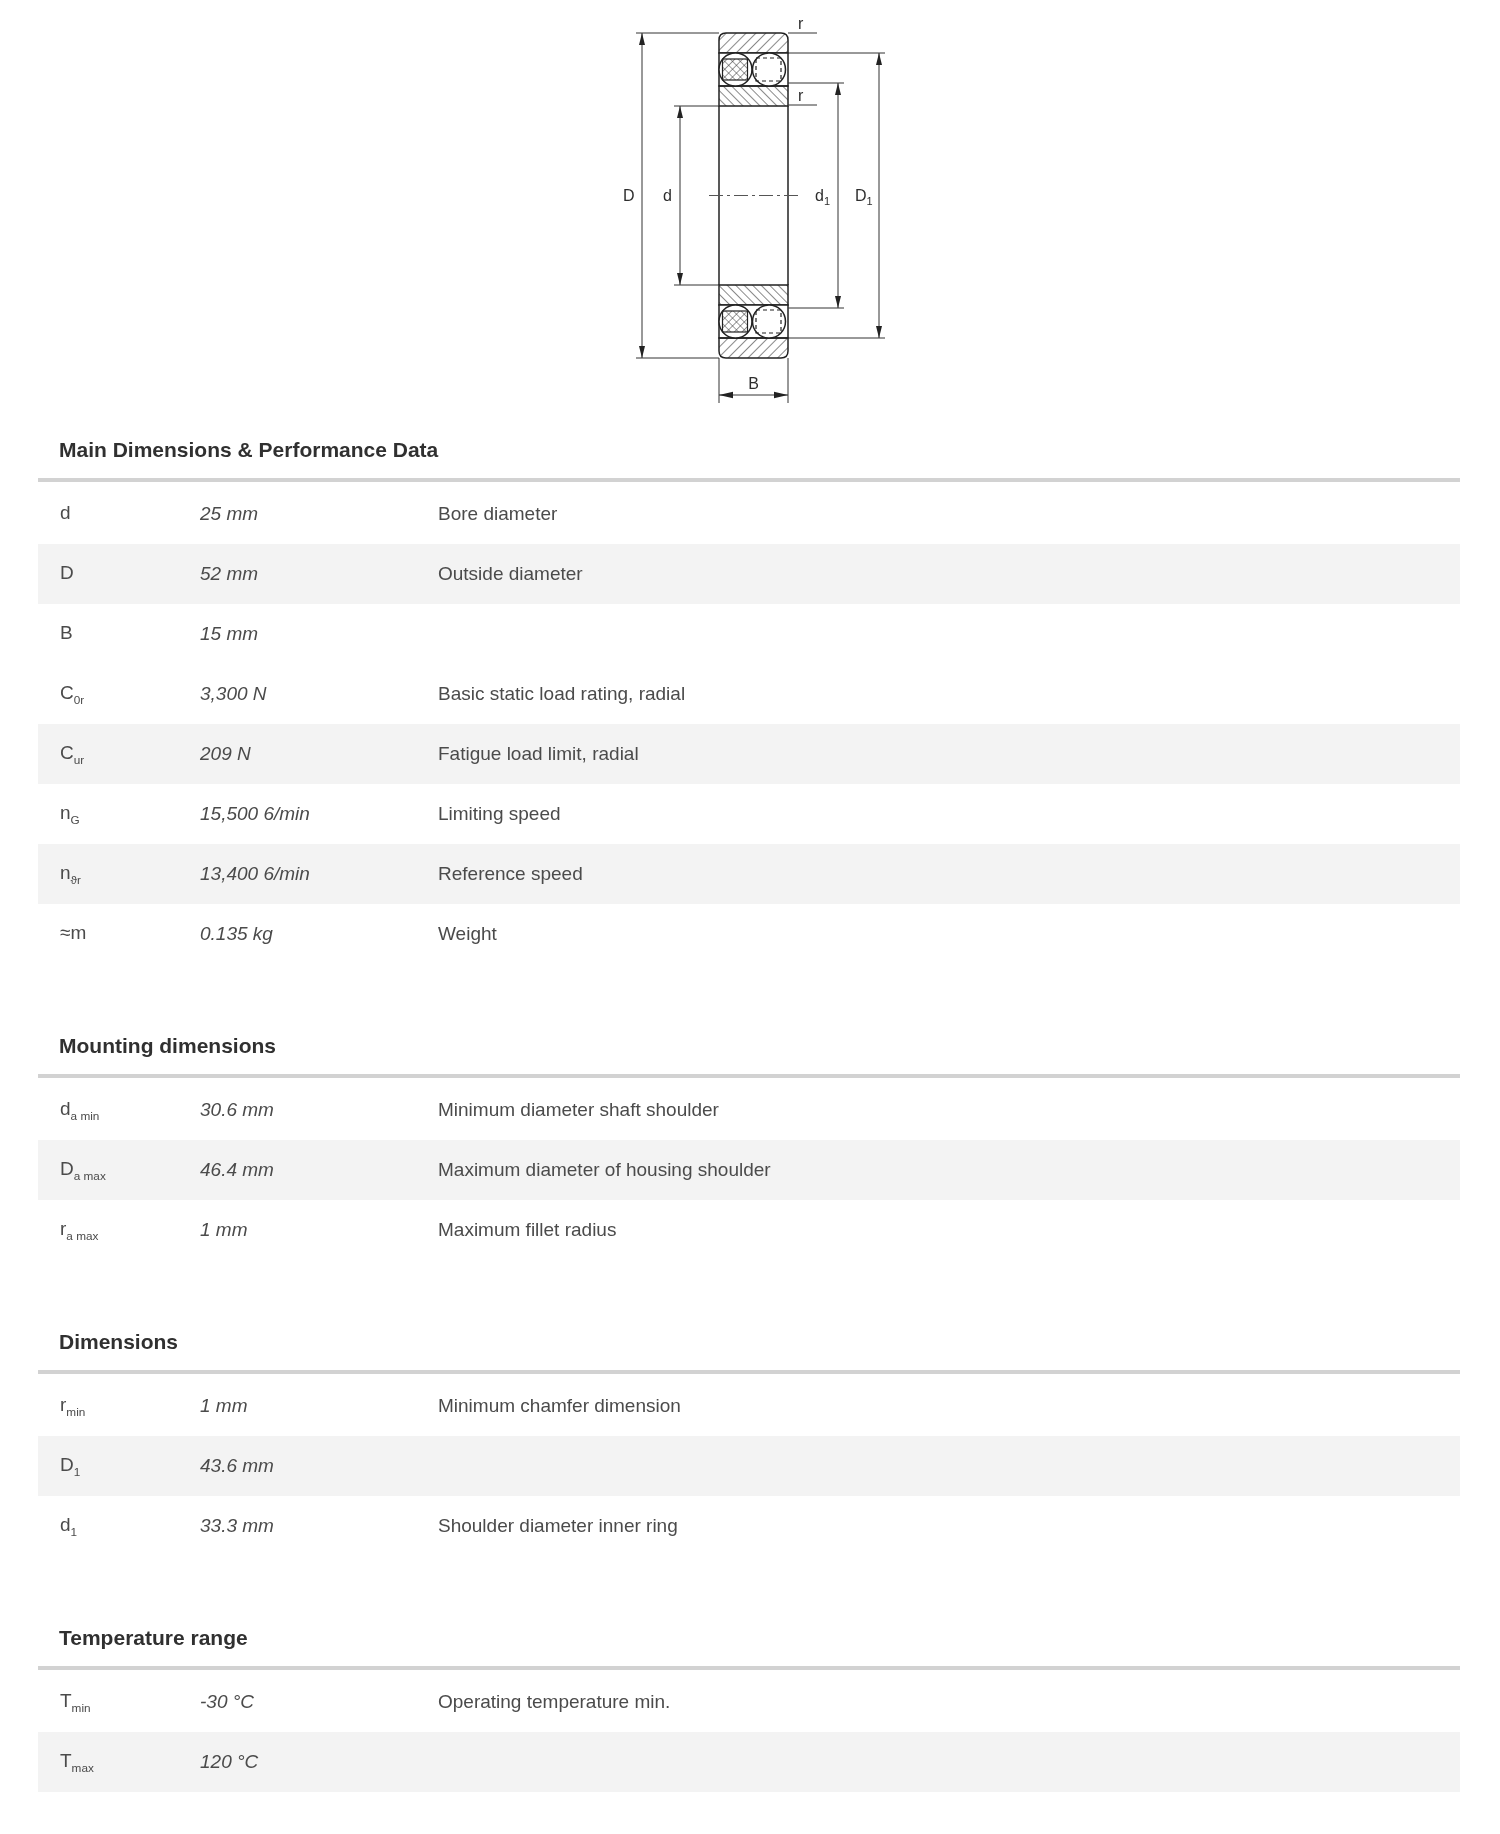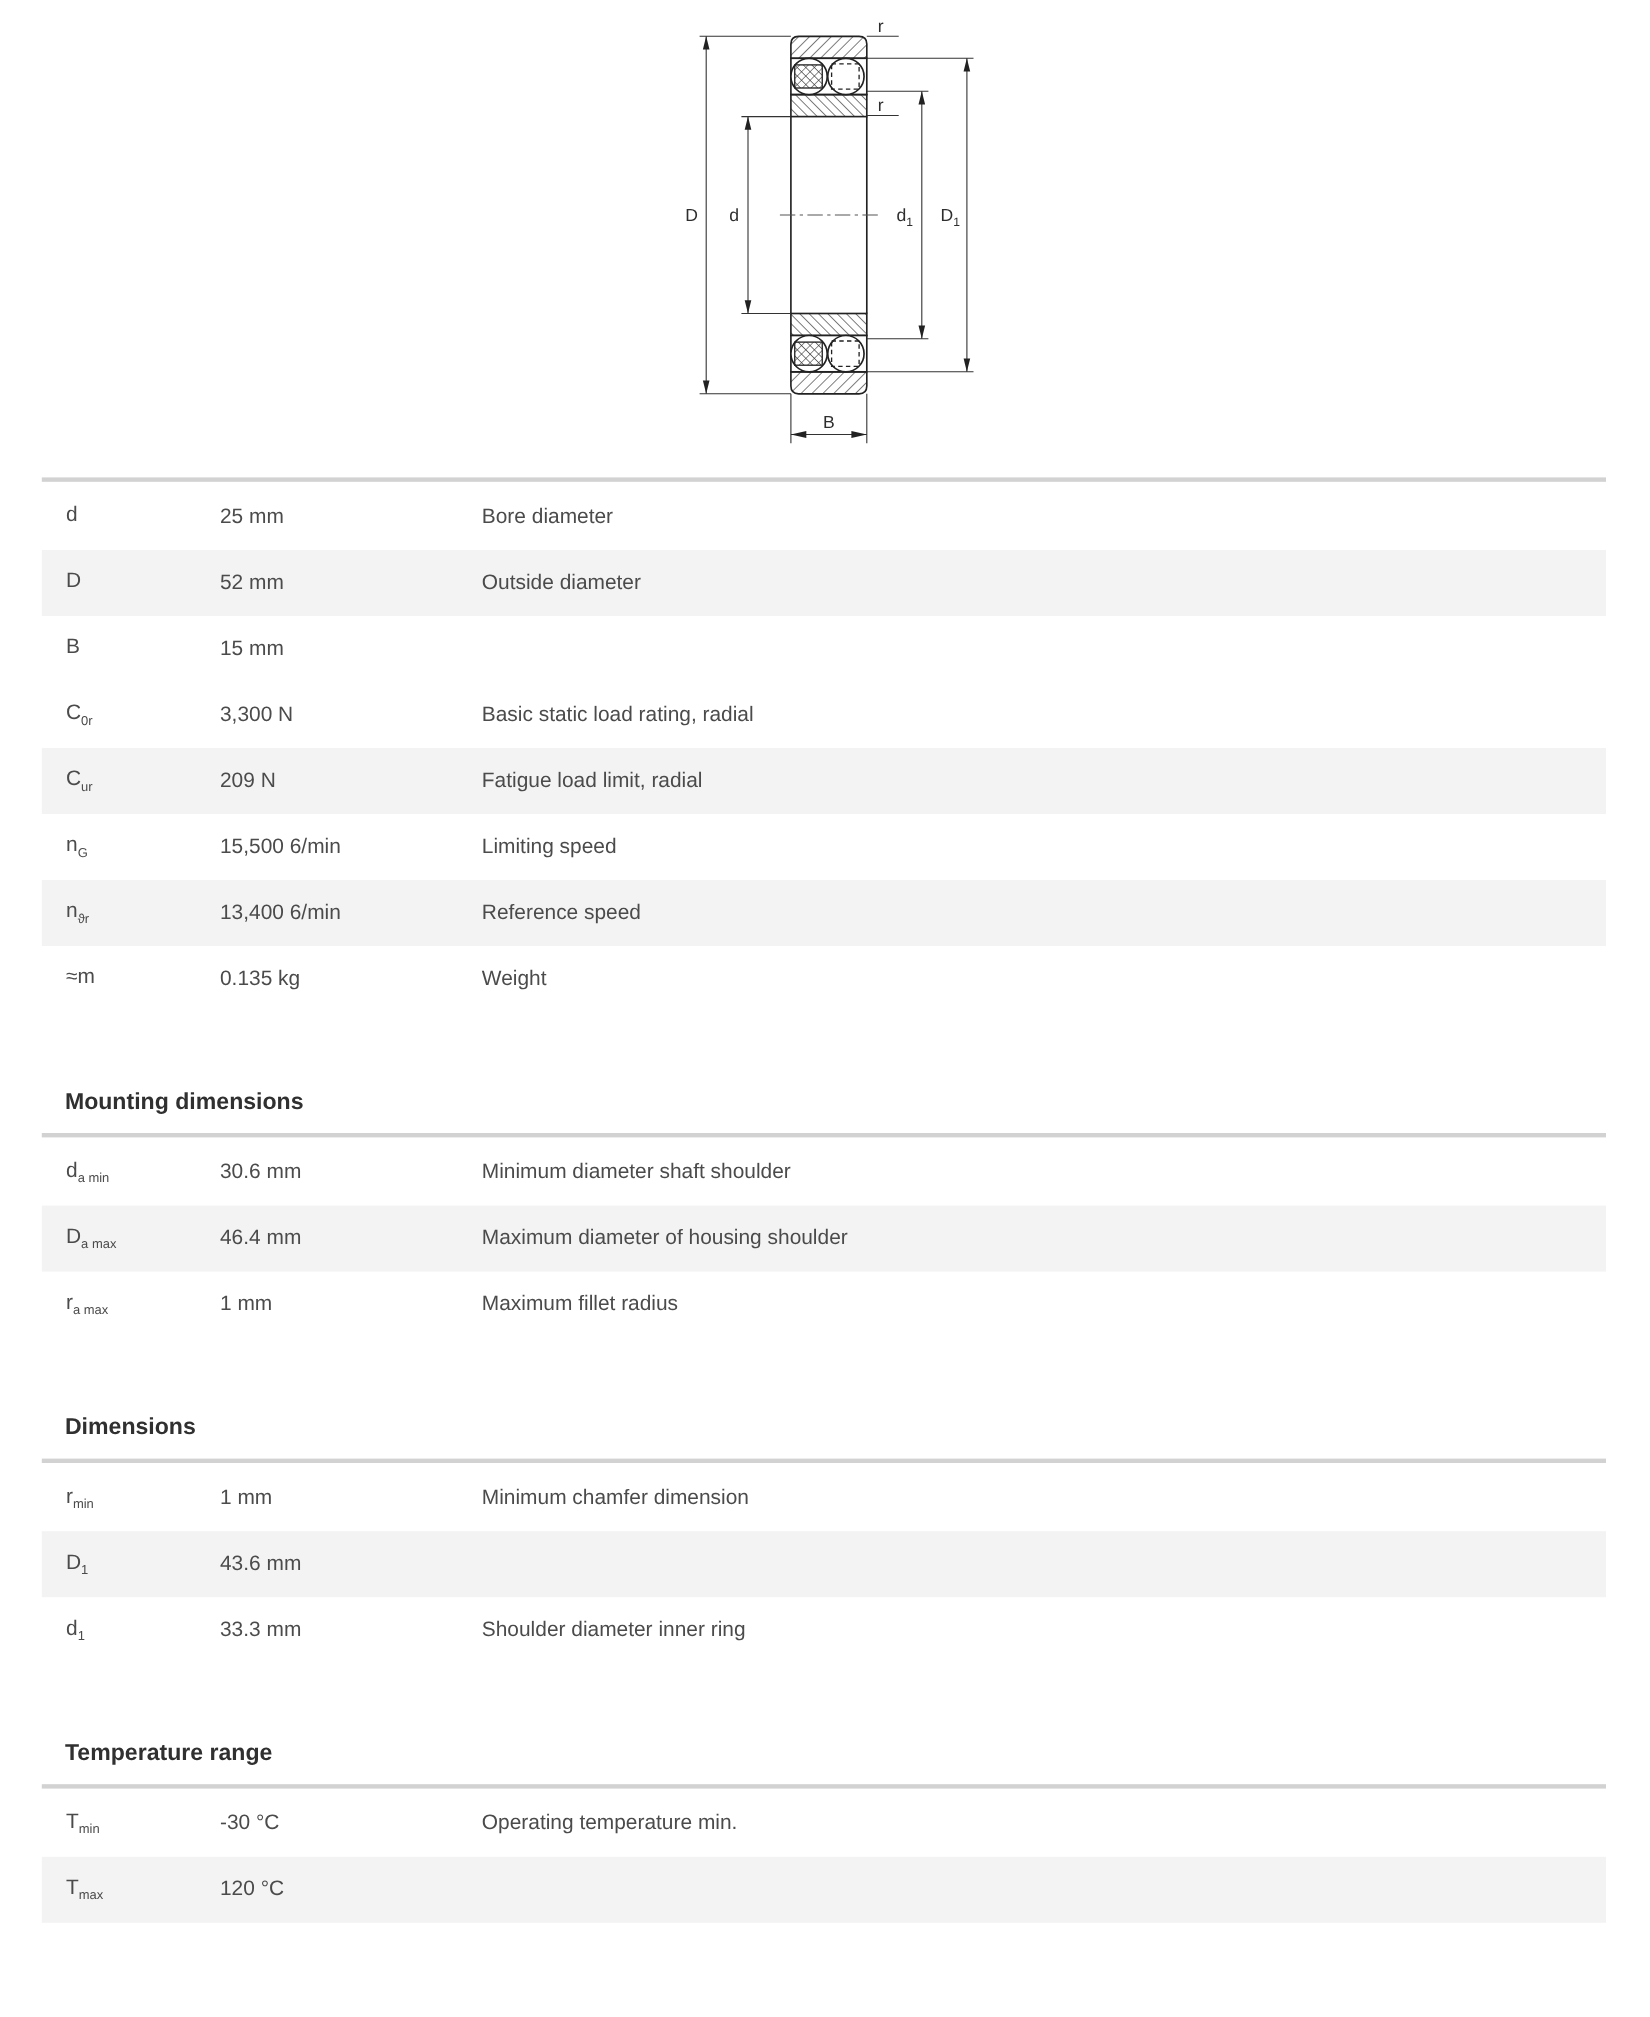--- a/index.html
+++ b/index.html
@@ -18,21 +18,21 @@
     font-size:21px;font-weight:700;color:#303030;line-height:28px;
     margin:68px 0 0 0;padding-left:21px;
   }
   .section.first .section-title{margin-top:16px;}
   .rule{height:4px;background:#d2d2d2;margin-top:14px;}
   .rows{margin-top:2px;}
   .row{display:flex;align-items:center;height:60px;font-size:19px;color:#4b4b4b;}
   .row.striped{background:#f3f3f3;}
   .cell{white-space:nowrap;}
   .cell.sym{width:140px;padding-left:22px;}
-  .cell.val{width:238px;}
+  .cell.val{width:238px;font-style:italic;}
   .cell.desc{flex:1;}
   .sym .sub, .val .sub{font-size:0.62em;}
 </style>
 </head>
 <body>
 
 <div class="drawing">
   <svg width="300" height="400" viewBox="0 0 300 400">
     <defs>
       <pattern id="hF" width="7" height="7" patternUnits="userSpaceOnUse" patternTransform="rotate(45)">
@@ -120,20 +120,21 @@
     <text class="dimtext" x="243" y="183"><tspan>D</tspan><tspan class="subt" dy="4">1</tspan></text>
     <text class="dimtext" x="186" y="11">r</text>
     <text class="dimtext" x="186" y="83">r</text>
     <text class="dimtext" x="141.5" y="371" text-anchor="middle">B</text>
   </svg>
 </div>
 
 <main class="content">
   <div id="sections">
   <section class="section first">
+    <h2 class="section-title">Main Dimensions &amp; Performance Data</h2>
     <div class="rule"></div>
     <div class="rows">
   <div class="row">
     <span class="cell sym"><span class="base">d</span><sub class="sub"></sub></span>
     <span class="cell val">25 mm</span>
     <span class="cell desc">Bore diameter</span>
   </div>
 
   <div class="row striped">
     <span class="cell sym"><span class="base">D</span><sub class="sub"></sub></span>

